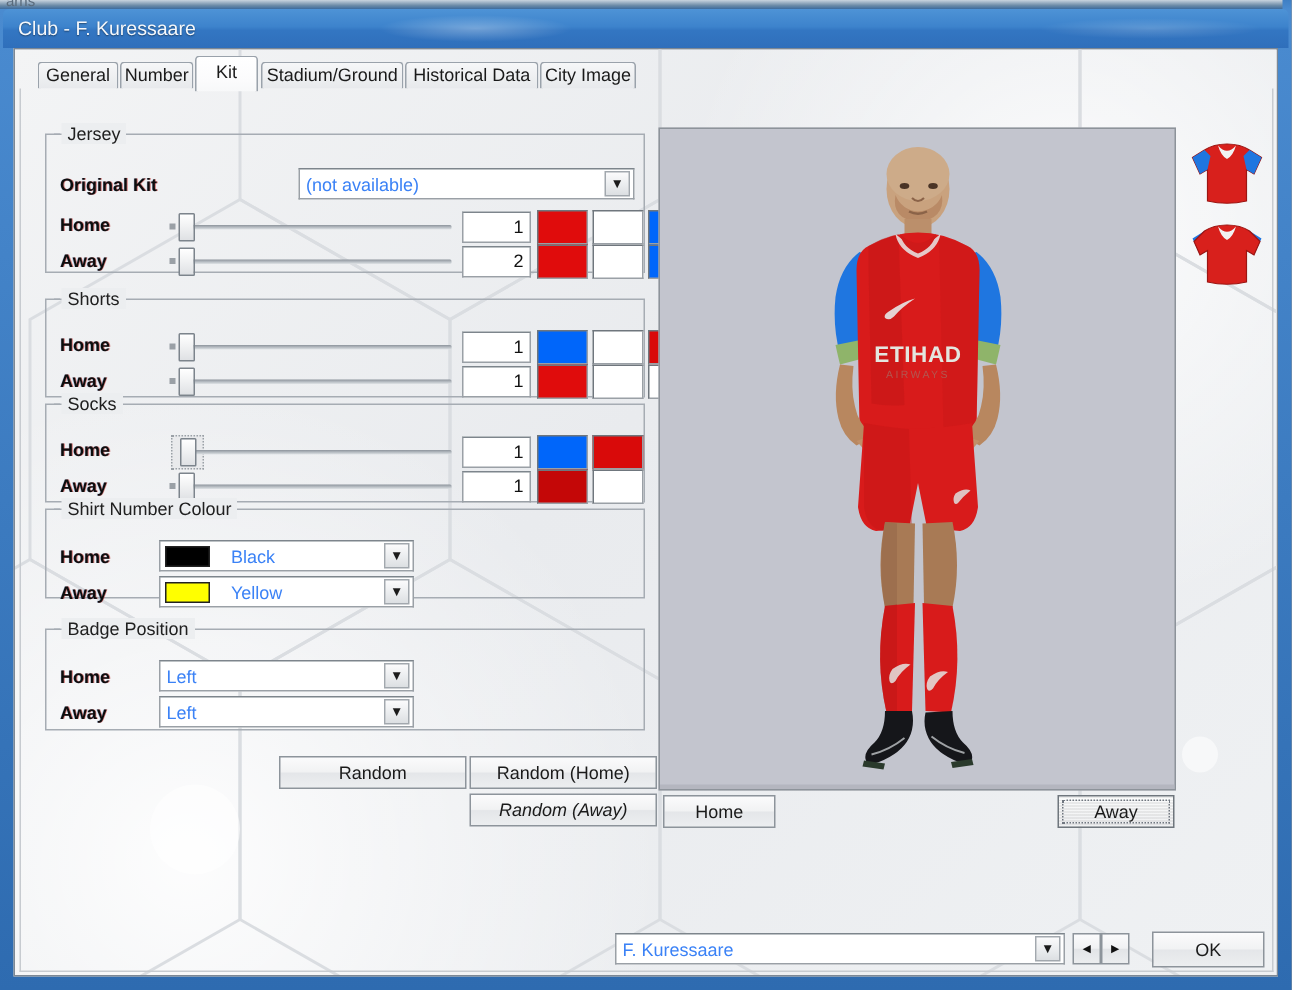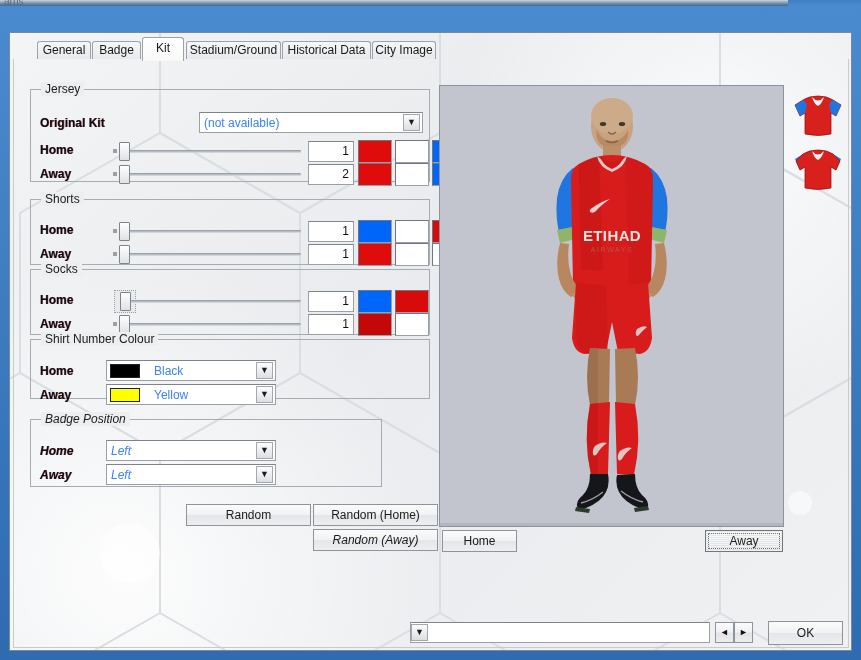--- a/index.html
+++ b/index.html
@@ -16,21 +16,21 @@
 
   
   #window {
     position: absolute;
     left: 0; top: 0;
     width: 861px; height: 660px;
     background: linear-gradient(180deg,#3f7fc4 0%, #4a8bd0 6px, #2e6bb0 100%);
     padding: 0;
   }
   #topstrip {
-    position:absolute; left:0; top:0; width:788px; height:6px;
+    position:absolute; left:0; top:0; width:855px; height:6px;
     background: linear-gradient(180deg,#c9d4df 0%, #6d8ca8 60%, #3e6b9c 100%);
     overflow:hidden;
   }
   #topstrip .ghost {
     position:absolute; left:4px; top:-4px; font-size:10px; color:#5a6b7c;
     font-family:"Liberation Sans", sans-serif;
   }
   #titlebar {
     position: absolute; left: 2px; top: 6px; width: 857px; height: 26px;
     background: linear-gradient(180deg,#4e93d6 0%, #3d83cc 45%, #3376c2 55%, #2f6fbb 100%);
@@ -66,21 +66,21 @@
     position:absolute; left:0; top:0; width:843px; height:619px;
     background:
       radial-gradient(circle at 115px 540px, rgba(255,255,255,0.9) 0%, rgba(255,255,255,0) 35%),
       radial-gradient(circle at 700px 120px, rgba(255,255,255,0.85) 0%, rgba(255,255,255,0) 30%),
       linear-gradient(135deg, #f3f4f5 0%, #e9ebee 45%, #eff1f3 100%);
   }
   #hexbg svg { position:absolute; left:0; top:0; }
 
   
   #tabstrip {
-    position: absolute; left: 15px; top: 4px; width: 836px; height: 22px;
+    position: absolute; left: 3px; top: 4px; width: 836px; height: 22px;
   }
   .tab {
     position: absolute; top: 4px; height: 18px;
     background: linear-gradient(180deg,#f6f7f8 0%, #e7e9ec 100%);
     border: 1px solid #9aa2ab;
     border-bottom: none;
     font-size: 12px; color: #1a1a1a;
     text-align: center;
     line-height: 17px;
     border-top-left-radius: 3px; border-top-right-radius: 3px;
@@ -252,20 +252,25 @@
 </style>
 </head>
 <body>
 
 <div id="window">
 
   <div id="topstrip">
     <span class="ghost">arns</span>
   </div>
 
+  <div id="titlebar">
+    <div class="glow"></div>
+    <div class="glow2"></div>
+    <div id="title-text">Club - F. Kuressaare</div>
+  </div>
 
   <div id="client">
 
     <div id="hexbg">
       <svg width="843" height="619" viewBox="0 0 843 619">
         <g fill="none" stroke="#dadde1" stroke-width="2">
           <polygon points="150,-60 290,-140 430,-60 430,100 290,180 150,100"></polygon>
           <polygon points="430,-60 570,-140 710,-60 710,100 570,180 430,100"></polygon>
           <polygon points="710,-60 850,-140 990,-60 990,100 850,180 710,100"></polygon>
           <polygon points="290,180 430,100 570,180 570,340 430,420 290,340"></polygon>
@@ -280,21 +285,21 @@
           <circle cx="120" cy="520" r="30"></circle>
           <circle cx="700" cy="115" r="26"></circle>
           <circle cx="540" cy="300" r="14"></circle>
           <circle cx="790" cy="470" r="12"></circle>
         </g>
       </svg>
     </div>
 
     <div id="tabstrip">
       <div class="tab" style="left:12px;width:54px">General</div>
-      <div class="tab" style="left:67px;width:49px">Badge</div>
+      <div class="tab" style="left:67px;width:49px">Number</div>
       <div class="tab active" style="left:117px;width:42px">Kit</div>
       <div class="tab" style="left:161px;width:95px">Stadium/Ground</div>
       <div class="tab" style="left:257px;width:89px">Historical Data</div>
       <div class="tab" style="left:347px;width:64px">City Image</div>
     </div>
 
     <div id="page">
 
       <div class="group" style="left:16px; top:30px; width:400px; height:93px;">
         <span class="g-label">Jersey</span>
@@ -389,21 +394,21 @@
         </div>
 
         <span class="rowlabel" style="left:9px; top:48px;">Away</span>
         <div class="combo" style="left:75px; top:44px; width:170px;">
           <span class="cchip" style="background:#ffff00;"></span>
           <span class="ctext" style="padding-left:14px;">Yellow</span>
           <span class="carrow">▼</span>
         </div>
       </div>
 
-      <div class="group" style="left:16px; top:360px; width:352px; height:68px;font-style:italic;">
+      <div class="group" style="left:16px; top:360px; width:400px; height:68px;">
         <span class="g-label">Badge Position</span>
 
         <span class="rowlabel" style="left:9px; top:24px;">Home</span>
         <div class="combo" style="left:75px; top:20px; width:170px;">
           <span class="ctext">Left</span>
           <span class="carrow">▼</span>
         </div>
 
         <span class="rowlabel" style="left:9px; top:48px;">Away</span>
         <div class="combo" style="left:75px; top:44px; width:170px;">
@@ -494,20 +499,21 @@
           <path d="M40 9 l8 5 l-5 11 l-5 -3 l-2 -9Z" fill="#1f76e0"></path>
           <path d="M10 9 q6 -4 15 -4 q9 0 15 4 l7 7 l-4 9 l-5 -3 l0 21 q-13 3 -26 0 l0 -21 l-5 3 l-4 -9Z" fill="#d8201c" stroke="#9c1512" stroke-width="0.8"></path>
           <path d="M19 6 q6 7 12 0 q-2 7 -6 9 q-4 -2 -6 -9Z" fill="#f2f2f2"></path>
         </svg>
       </div>
 
     </div>
 
     <div id="bottombar">
       <div class="combo" style="left:400px; top:6px; width:300px;">
+        <span class="ctext">F. Kuressaare</span>
         <span class="carrow">▼</span>
       </div>
       <div class="arrowbtn" style="left:705px; top:6px;">◄</div>
       <div class="arrowbtn" style="left:724px; top:6px;">►</div>
       <div class="btn" style="left:758px; top:5px; width:75px; height:24px; line-height:22px;">OK</div>
     </div>
 
   </div>
 </div>
 

